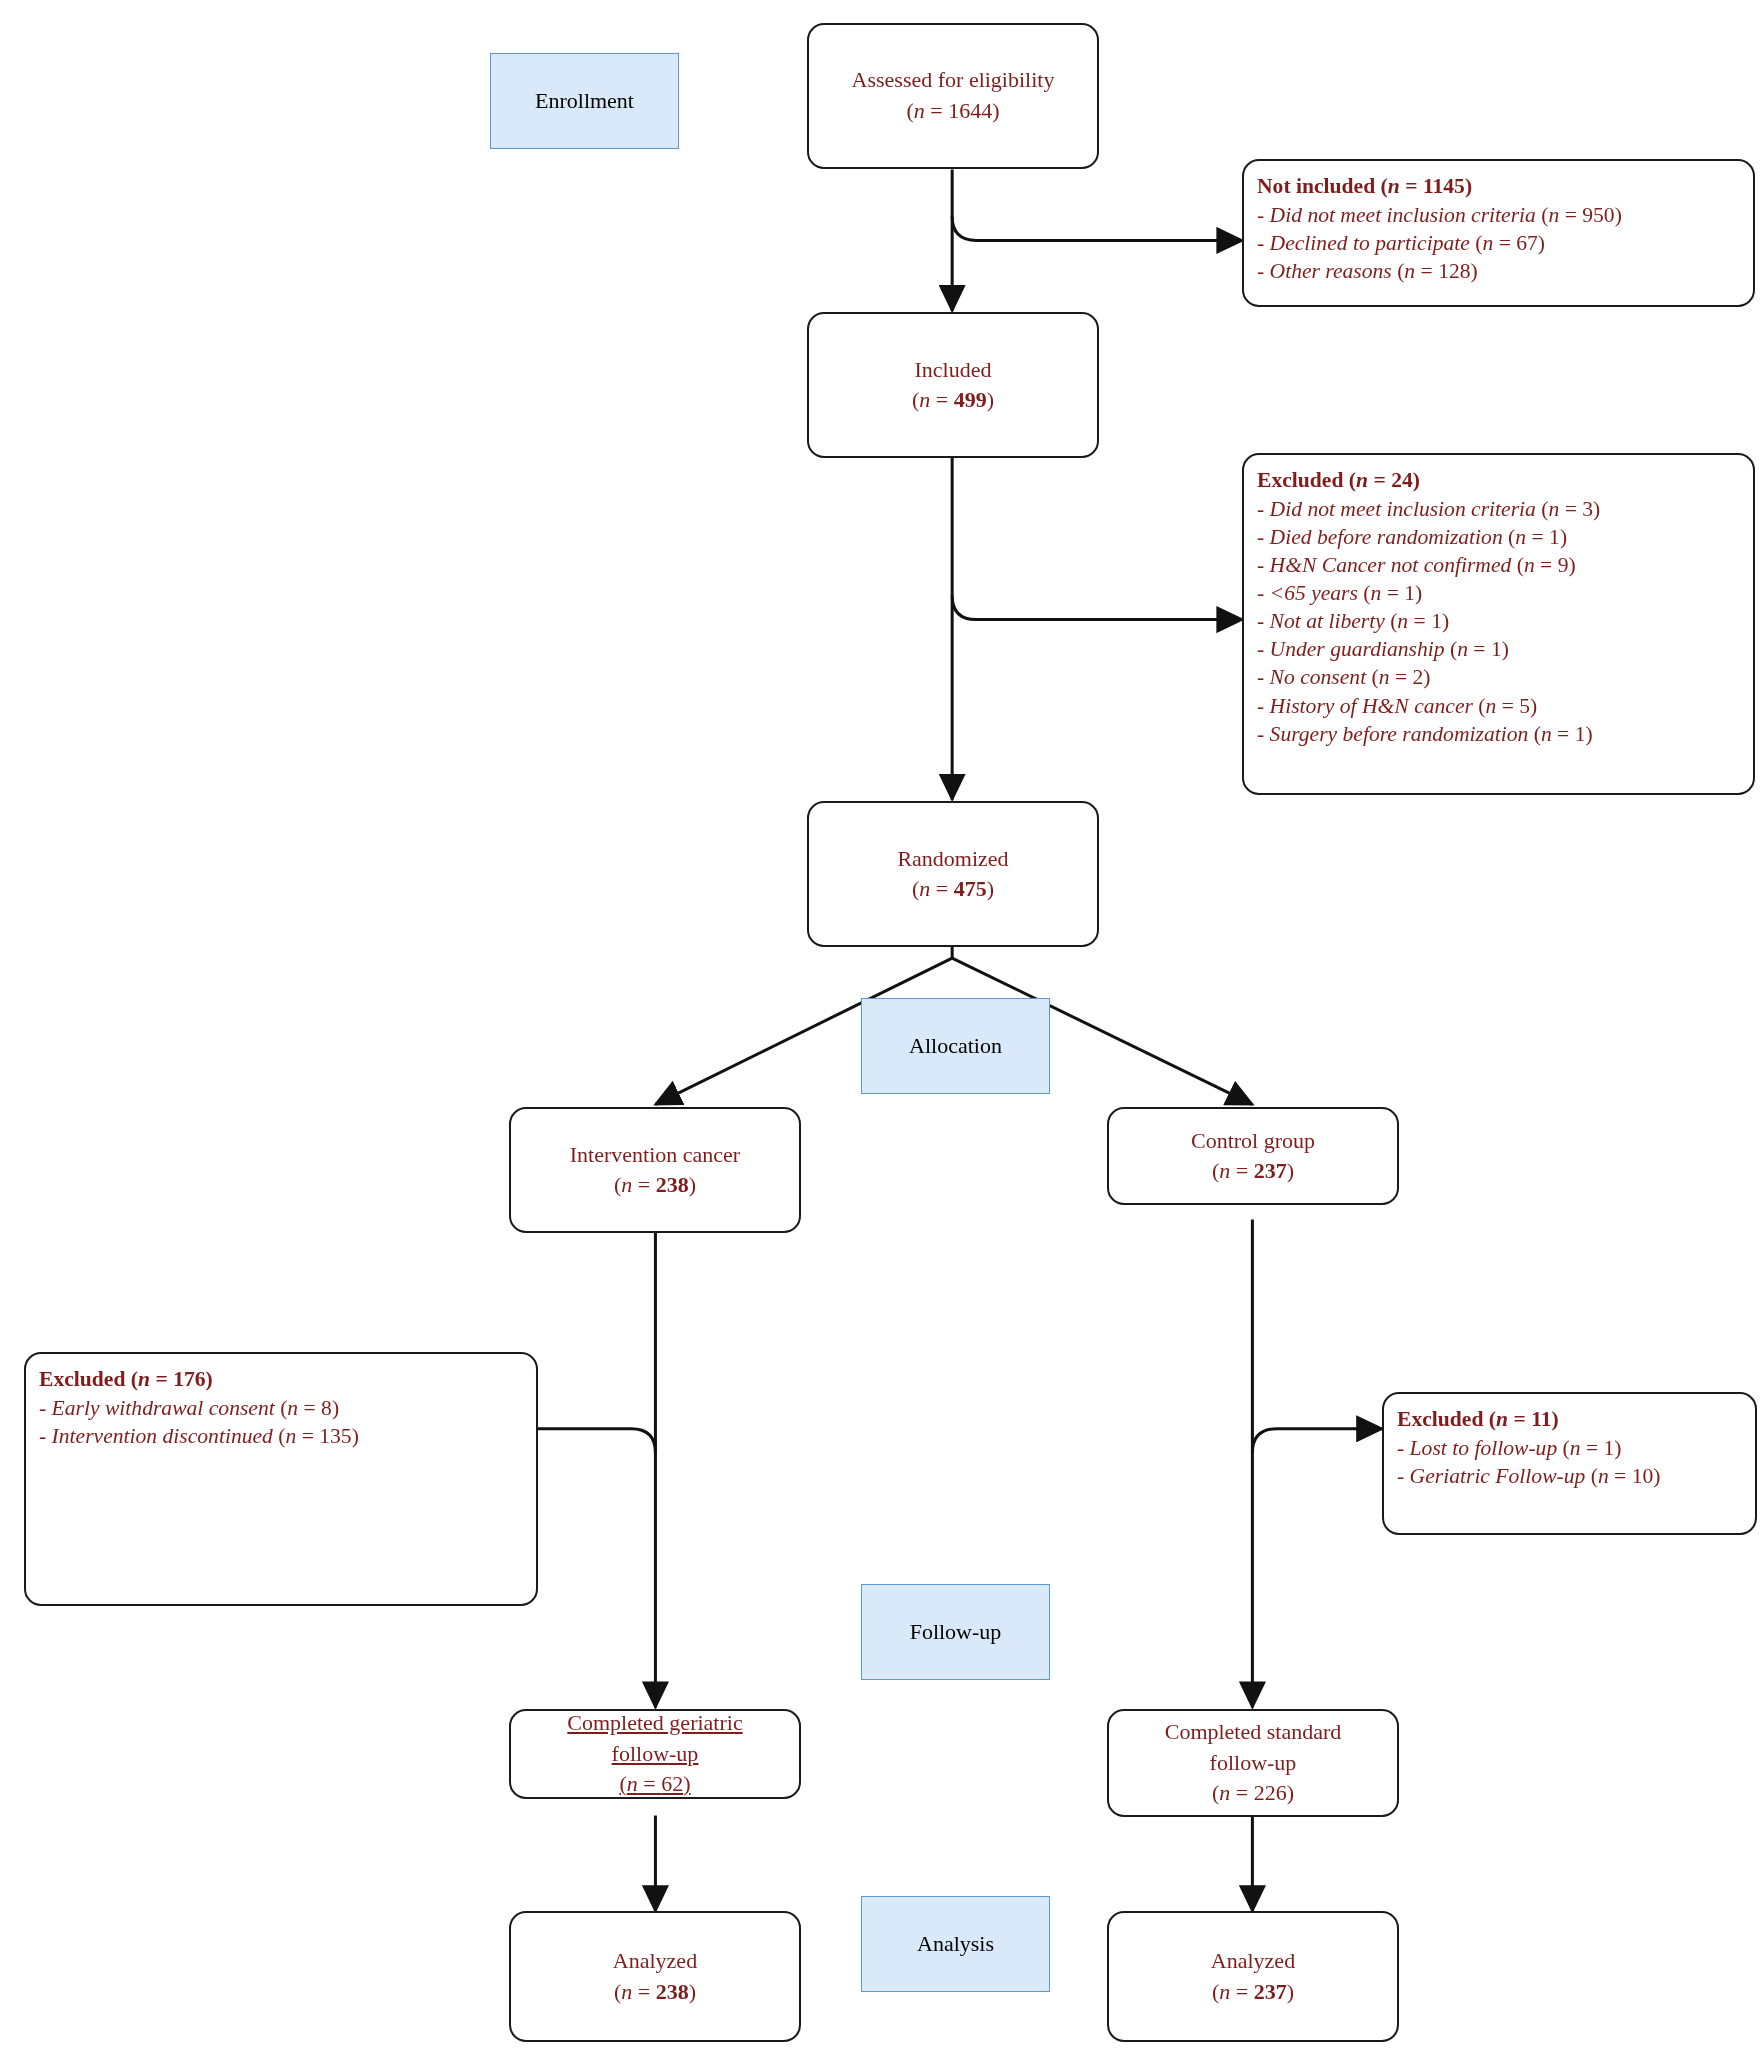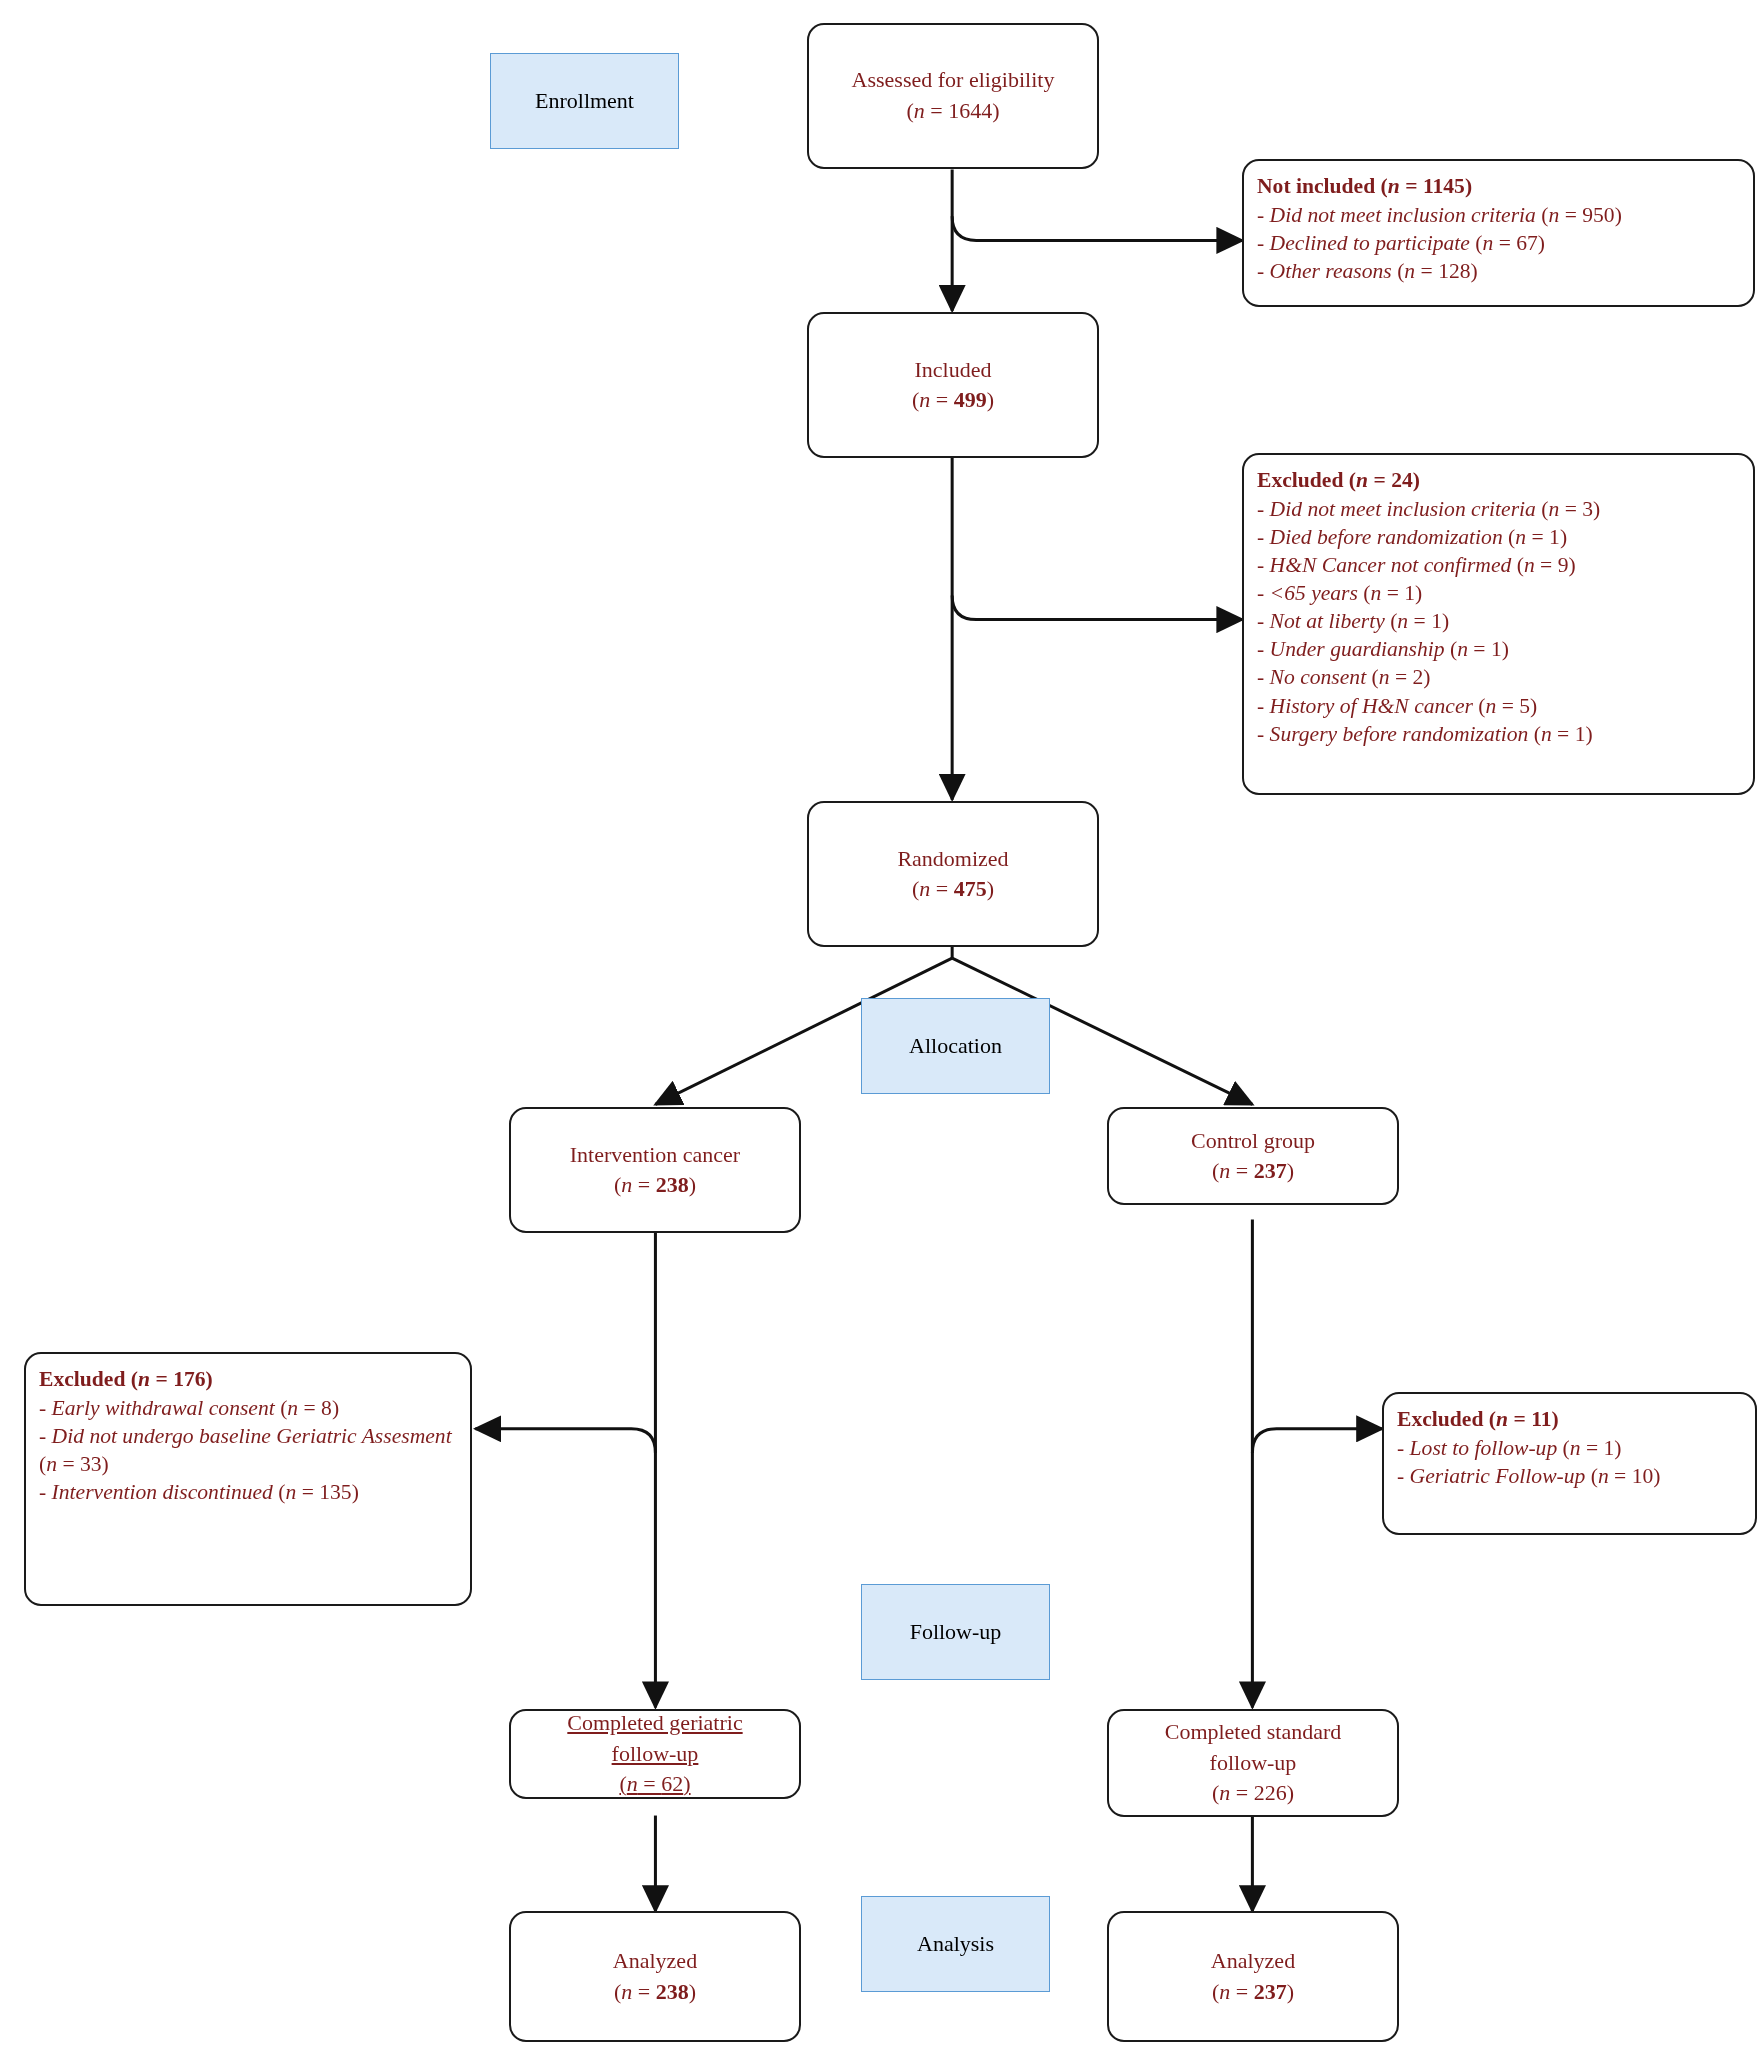--- a/index.html
+++ b/index.html
@@ -204,25 +204,24 @@
       <span class="item">- <span>H&amp;N Cancer not confirmed</span><span class="cnt"> (<i>n</i> = <span>9</span>)</span></span>
       <span class="item">- <span>&lt;65 years</span><span class="cnt"> (<i>n</i> = <span>1</span>)</span></span>
       <span class="item">- <span>Not at liberty</span><span class="cnt"> (<i>n</i> = <span>1</span>)</span></span>
       <span class="item">- <span>Under guardianship</span><span class="cnt"> (<i>n</i> = <span>1</span>)</span></span>
       <span class="item">- <span>No consent</span><span class="cnt"> (<i>n</i> = <span>2</span>)</span></span>
       <span class="item">- <span>History of H&amp;N cancer</span><span class="cnt"> (<i>n</i> = <span>5</span>)</span></span>
       <span class="item">- <span>Surgery before randomization</span><span class="cnt"> (<i>n</i> = <span>1</span>)</span></span>
     </div>
   </div>
 
-  <div class="fbox listbox" style="left:24px; top:1352px; width:448px; height:254px;">
+  <div class="fbox listbox" style="left:24px; top:1352px; width:514px; height:254px;">
     <div>
       <span class="hdr"><span>Excluded</span> (<i>n</i> = <span class="bold">176</span>)</span>
       <span class="item">- <span>Early withdrawal consent</span><span class="cnt"> (<i>n</i> = <span>8</span>)</span></span>
-      <span class="item">- <span>Did not undergo baseline Geriatric Assesment</span><span class="cnt"> (<i>n</i> = <span>33</span>)</span></span>
       <span class="item">- <span>Intervention discontinued</span><span class="cnt"> (<i>n</i> = <span>135</span>)</span></span>
     </div>
   </div>
 
   <div class="fbox listbox" style="left:1382px; top:1392px; width:375px; height:143px;">
     <div>
       <span class="hdr"><span>Excluded</span> (<i>n</i> = <span class="bold">11</span>)</span>
       <span class="item">- <span>Lost to follow-up</span><span class="cnt"> (<i>n</i> = <span>1</span>)</span></span>
       <span class="item">- <span>Geriatric Follow-up</span><span class="cnt"> (<i>n</i> = <span>10</span>)</span></span>
     </div>

